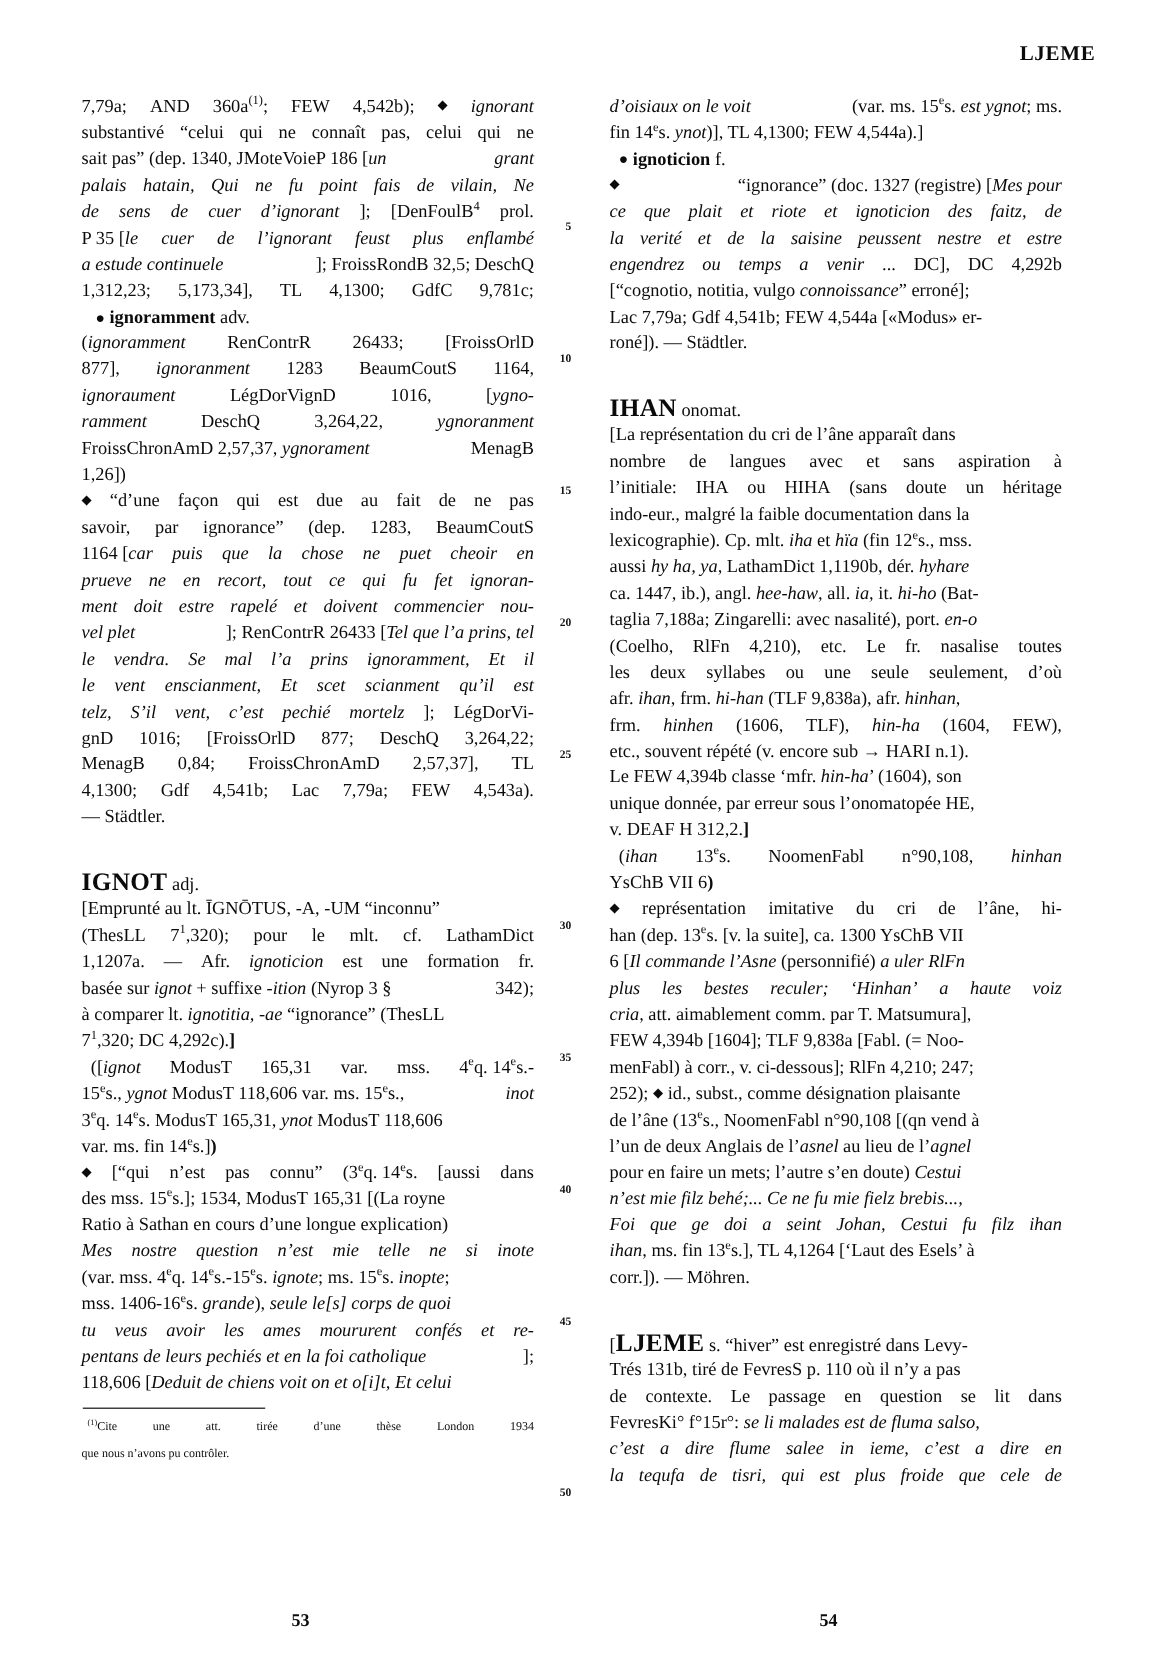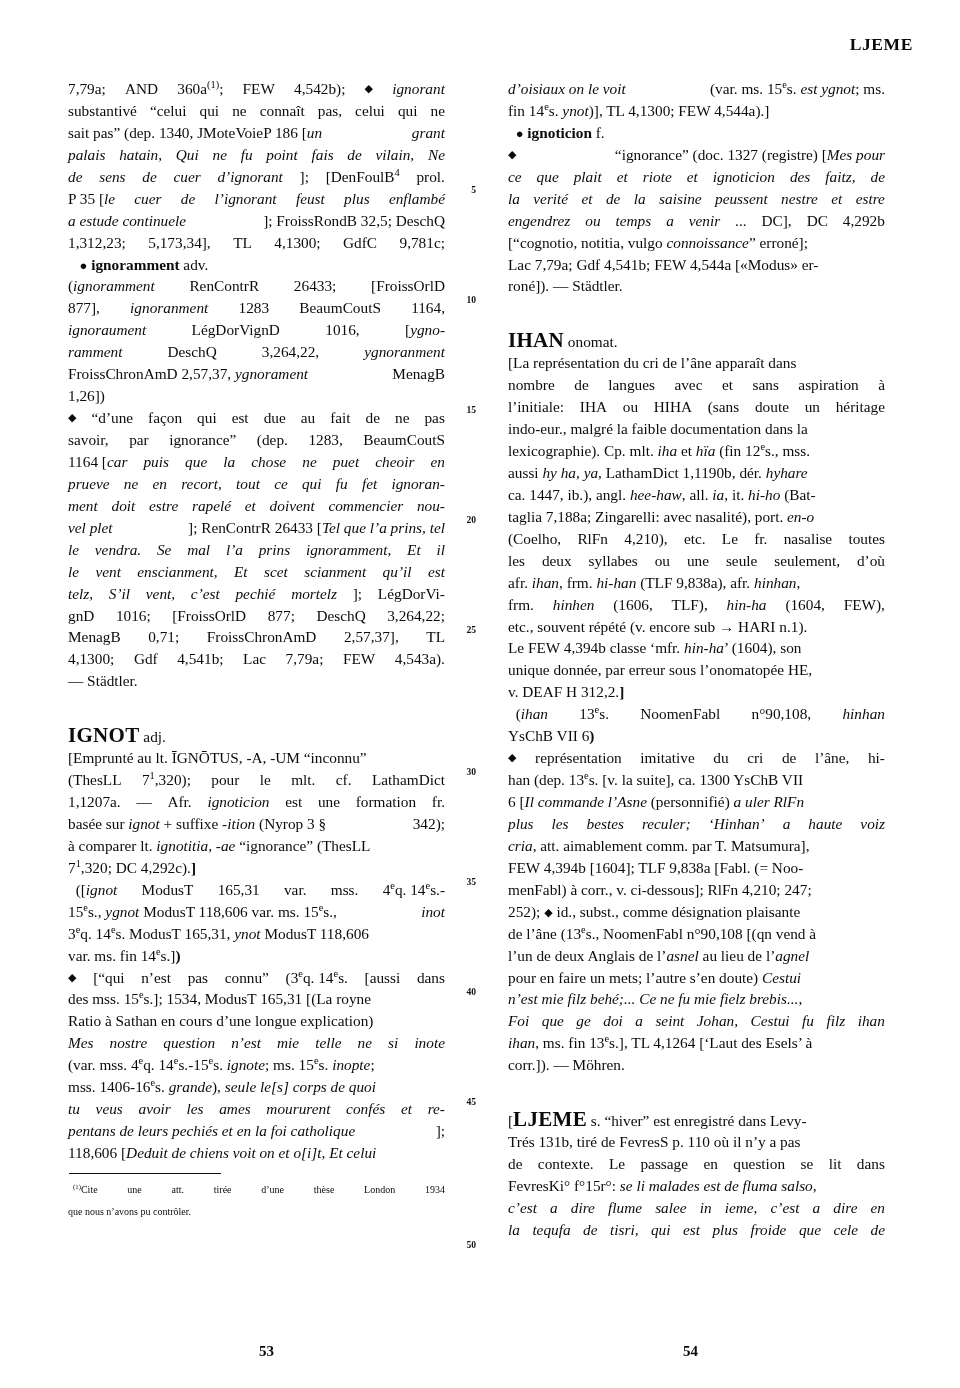--- a/index.html
+++ b/index.html
@@ -118,21 +118,21 @@
   }
   .linenum.gutter { left: 458px; }
 
   
   .folio {
     position: absolute;
     bottom: 28px;
     font-size: 15px;
     font-weight: bold;
   }
-  .folio-left  { left: 259px; }
+  .folio-left  { left: 243px; }
   .folio-right { left: 683px; }
 </style>
 </head>
 <body>
 
 <div class="page">
 
   <div class="running-head">LJEME</div>
 
   <div class="columns">
@@ -157,21 +157,21 @@
       <span class="ln j"><span class="diamond">◆</span><span>“d’une</span><span>façon</span><span>qui</span><span>est</span><span>due</span><span>au</span><span>fait</span><span>de</span><span>ne</span><span>pas</span></span>
       <span class="ln j"><span>savoir,</span><span>par</span><span>ignorance”</span><span>(dep.</span><span>1283,</span><span>BeaumCoutS</span></span>
       <span class="ln j"><span>1164 [<span class="it">car</span></span><span class="it">puis</span><span class="it">que</span><span class="it">la</span><span class="it">chose</span><span class="it">ne</span><span class="it">puet</span><span class="it">cheoir</span><span class="it">en</span></span>
       <span class="ln j it"><span>prueve</span><span>ne</span><span>en</span><span>recort,</span><span>tout</span><span>ce</span><span>qui</span><span>fu</span><span>fet</span><span>ignoran-</span></span>
       <span class="ln j it"><span>ment</span><span>doit</span><span>estre</span><span>rapelé</span><span>et</span><span>doivent</span><span>commencier</span><span>nou-</span></span>
       <span class="ln j"><span class="it">vel plet</span><span>]; RenContrR 26433 [<span class="it">Tel que l’a prins, tel</span></span></span>
       <span class="ln j it"><span>le</span><span>vendra.</span><span>Se</span><span>mal</span><span>l’a</span><span>prins</span><span>ignoramment,</span><span>Et</span><span>il</span></span>
       <span class="ln j it"><span>le</span><span>vent</span><span>enscianment,</span><span>Et</span><span>scet</span><span>scianment</span><span>qu’il</span><span>est</span></span>
       <span class="ln j"><span class="it">telz,</span><span class="it">S’il</span><span class="it">vent,</span><span class="it">c’est</span><span class="it">pechié</span><span class="it">mortelz</span><span>];</span><span>LégDorVi-</span></span>
       <span class="ln j"><span>gnD</span><span>1016;</span><span>[FroissOrlD</span><span>877;</span><span>DeschQ</span><span>3,264,22;</span></span>
-      <span class="ln j"><span>MenagB</span><span>0,71;</span><span>FroissChronAmD</span><span>2,57,37],</span><span>TL</span></span>
+      <span class="ln j"><span>MenagB</span><span>0,84;</span><span>FroissChronAmD</span><span>2,57,37],</span><span>TL</span></span>
       <span class="ln j"><span>4,1300;</span><span>Gdf</span><span>4,541b;</span><span>Lac</span><span>7,79a;</span><span>FEW</span><span>4,543a).</span></span>
       <span class="ln">— Städtler.</span>
 
       <span class="blank"></span>
       <span class="blank-half"></span>
 
       <span class="ln"><span class="hw">IGNOT</span> adj.</span>
       <span class="ln j"><span>[Emprunté au lt. ĪGNŌTUS, -A, -UM “inconnu”</span></span>
       <span class="ln j"><span>(ThesLL</span><span>7<span class="sup">1</span>,320);</span><span>pour</span><span>le</span><span>mlt.</span><span>cf.</span><span>LathamDict</span></span>
       <span class="ln j"><span>1,1207a.</span><span>—</span><span>Afr.</span><span class="it">ignoticion</span><span>est</span><span>une</span><span>formation</span><span>fr.</span></span>

